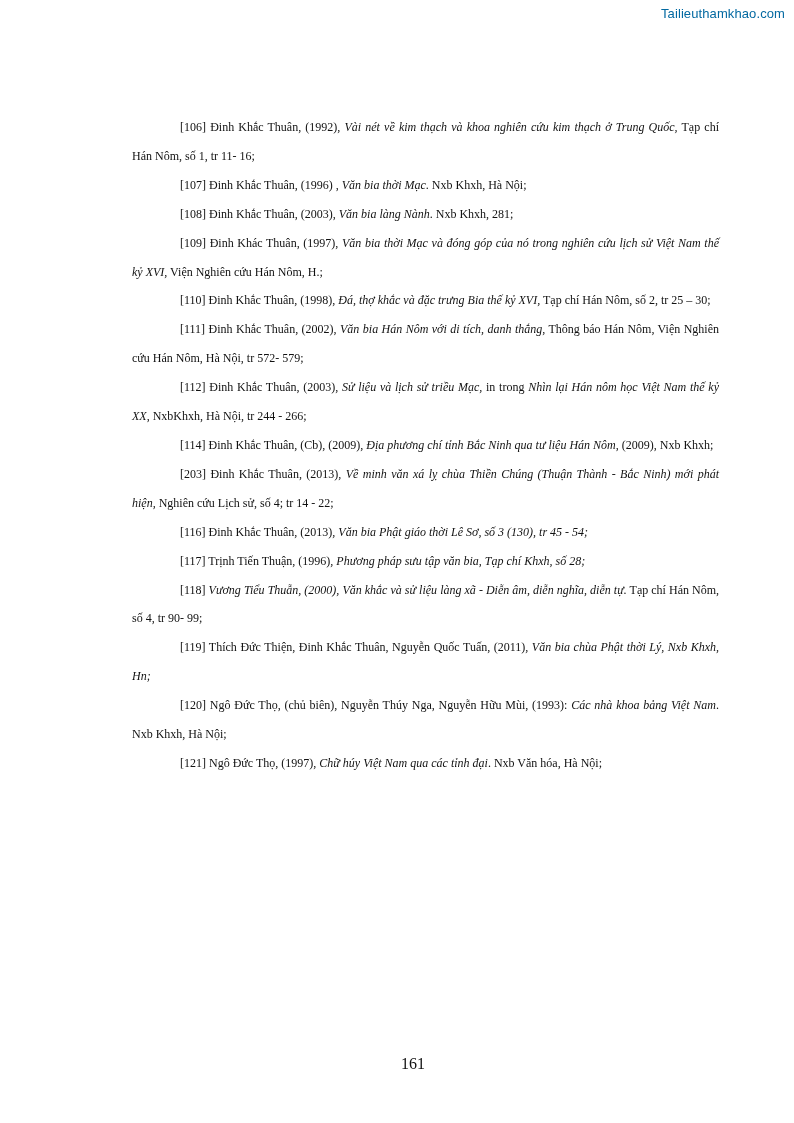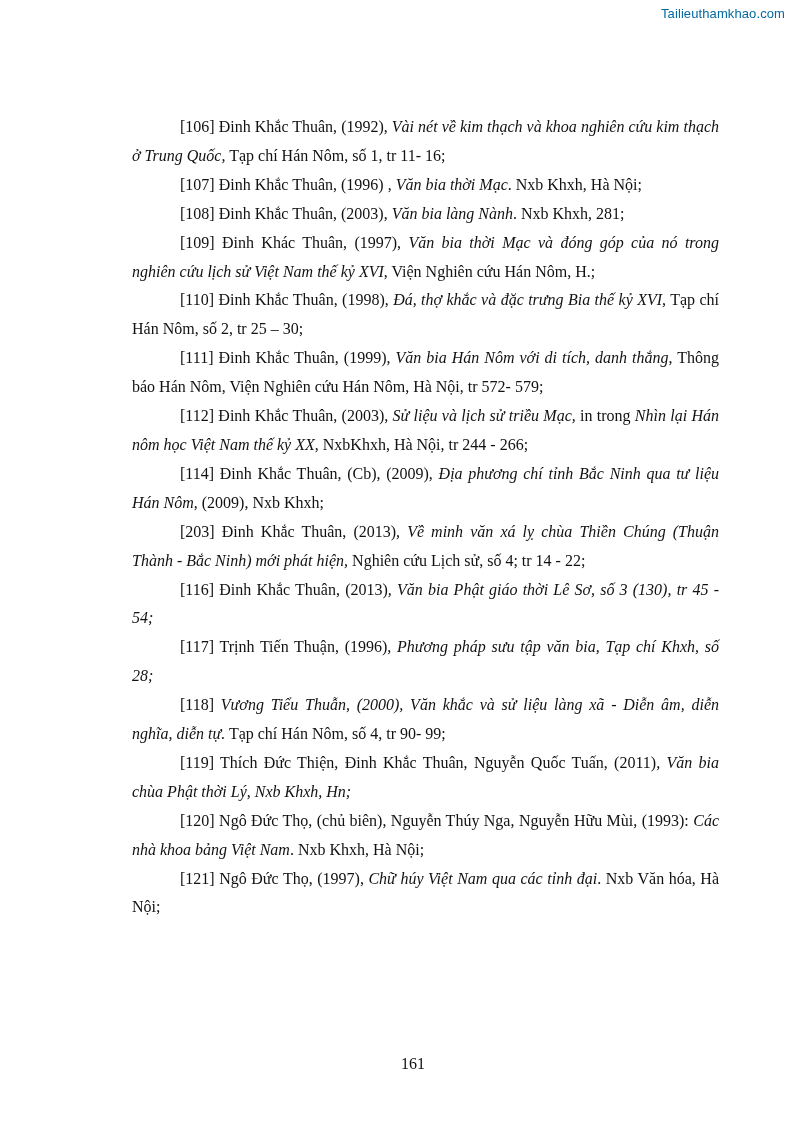--- a/index.html
+++ b/index.html
@@ -1,36 +1,36 @@
 <!DOCTYPE html>
 <html><head>
 <meta charset="utf-8">
 <style>
   html, body { margin:0; padding:0; background:#ffffff; }
   body { width:794px; height:1123px; position:relative; overflow:hidden;
          font-family:"Liberation Serif", "DejaVu Serif", serif; color:#111; }
   .watermark { position:absolute; top:6px; right:9px; font-family:"Liberation Sans", "DejaVu Sans", sans-serif;
                font-size:13px; color:#0369a1; letter-spacing:0.1px; }
   .content { position:absolute; left:132px; top:113px; width:587px; }
-  .ref { font-size:16px; line-height:28.9px; text-align:justify; text-indent:48px; margin:0 0 0 0;font-family:Liberation Serif, serif; }
+  .ref { font-size:12px; line-height:28.9px; text-align:justify; text-indent:48px; margin:0 0 0 0;font-family:Liberation Serif, serif; }
   .ref i { font-style:italic; }
   .page-number { position:absolute; top:1055px; left:0; width:794px; text-align:center; font-size:16px;padding-left:16px; }
 </style>
 </head>
 <body>
 
 <div class="watermark">Tailieuthamkhao.com</div>
 
 <div class="content" id="ref-list">
     <p class="ref"><span>[106] Đinh Khắc Thuân, (1992), </span><i>Vài nét về kim thạch và khoa nghiên cứu kim thạch ở Trung Quốc,</i><span> Tạp chí Hán Nôm, số 1, tr 11- 16;</span></p>
     <p class="ref"><span>[107] Đinh Khắc Thuân, (1996) , </span><i>Văn bia thời Mạc</i><span>. Nxb Khxh, Hà Nội;</span></p>
     <p class="ref"><span>[108] Đinh Khắc Thuân, (2003), </span><i>Văn bia làng Nành</i><span>. Nxb Khxh, 281;</span></p>
     <p class="ref"><span>[109] Đinh Khác Thuân, (1997), </span><i>Văn bia thời Mạc và đóng góp của nó trong nghiên cứu lịch sử Việt Nam thế kỷ XVI</i><span>, Viện Nghiên cứu Hán Nôm, H.;</span></p>
     <p class="ref"><span>[110] Đinh Khắc Thuân, (1998), </span><i>Đá, thợ khắc và đặc trưng Bia thế kỷ XVI,</i><span> Tạp chí Hán Nôm, số 2, tr 25 – 30;</span></p>
-    <p class="ref"><span>[111] Đinh Khắc Thuân, (1999), </span><i>Văn bia Hán Nôm với di tích, danh thắng</i><span>, Thông báo Hán Nôm, Viện Nghiên cứu Hán Nôm, Hà Nội, tr 572- 579;</span></p>
+    <p class="ref"><span>[111] Đinh Khắc Thuân, (2002), </span><i>Văn bia Hán Nôm với di tích, danh thắng</i><span>, Thông báo Hán Nôm, Viện Nghiên cứu Hán Nôm, Hà Nội, tr 572- 579;</span></p>
     <p class="ref"><span>[112] Đinh Khắc Thuân, (2003), </span><i>Sử liệu và lịch sử triều Mạc,</i><span> in trong </span><i>Nhìn lại Hán nôm học Việt Nam thế kỷ XX</i><span>, NxbKhxh, Hà Nội, tr 244 - 266;</span></p>
     <p class="ref"><span>[114] Đinh Khắc Thuân, (Cb), (2009), </span><i>Địa phương chí tỉnh Bắc Ninh qua tư liệu Hán Nôm</i><span>, (2009),  Nxb Khxh;</span></p>
     <p class="ref"><span>[203] Đinh Khắc Thuân, (2013)</span><i>, Về minh văn xá lỵ chùa Thiền Chúng (Thuận Thành - Bắc Ninh) mới phát hiện,</i><span> Nghiên cứu Lịch sử, số 4; tr 14 - 22;</span></p>
     <p class="ref"><span>[116] Đinh Khắc Thuân, (2013)</span><i>, Văn bia Phật giáo thời Lê Sơ, số 3 (130), tr 45 - 54;</i></p>
     <p class="ref"><span>[117] Trịnh Tiến Thuận, (1996)</span><i>, Phương pháp sưu tập văn bia, Tạp chí Khxh, số 28;</i></p>
     <p class="ref"><span>[118] </span><i>Vương Tiểu Thuẫn, (2000), Văn khắc và sử liệu làng xã - Diễn âm, diễn nghĩa, diễn tự.</i><span> Tạp chí Hán Nôm, số 4, tr 90- 99;</span></p>
     <p class="ref"><span>[119] Thích Đức Thiện, Đinh Khắc Thuân, Nguyễn Quốc Tuấn, (2011)</span><i>, Văn bia chùa Phật thời Lý, Nxb Khxh, Hn;</i></p>
     <p class="ref"><span>[120] Ngô Đức Thọ, (chủ biên), Nguyễn Thúy Nga, Nguyễn Hữu Mùi, (1993): </span><i>Các nhà khoa bảng Việt Nam</i><span>. Nxb Khxh, Hà Nội;</span></p>
     <p class="ref"><span>[121] Ngô Đức Thọ, (1997), </span><i>Chữ húy Việt Nam qua các tỉnh đại</i><span>. Nxb Văn hóa, Hà Nội;</span></p>
   </div>

